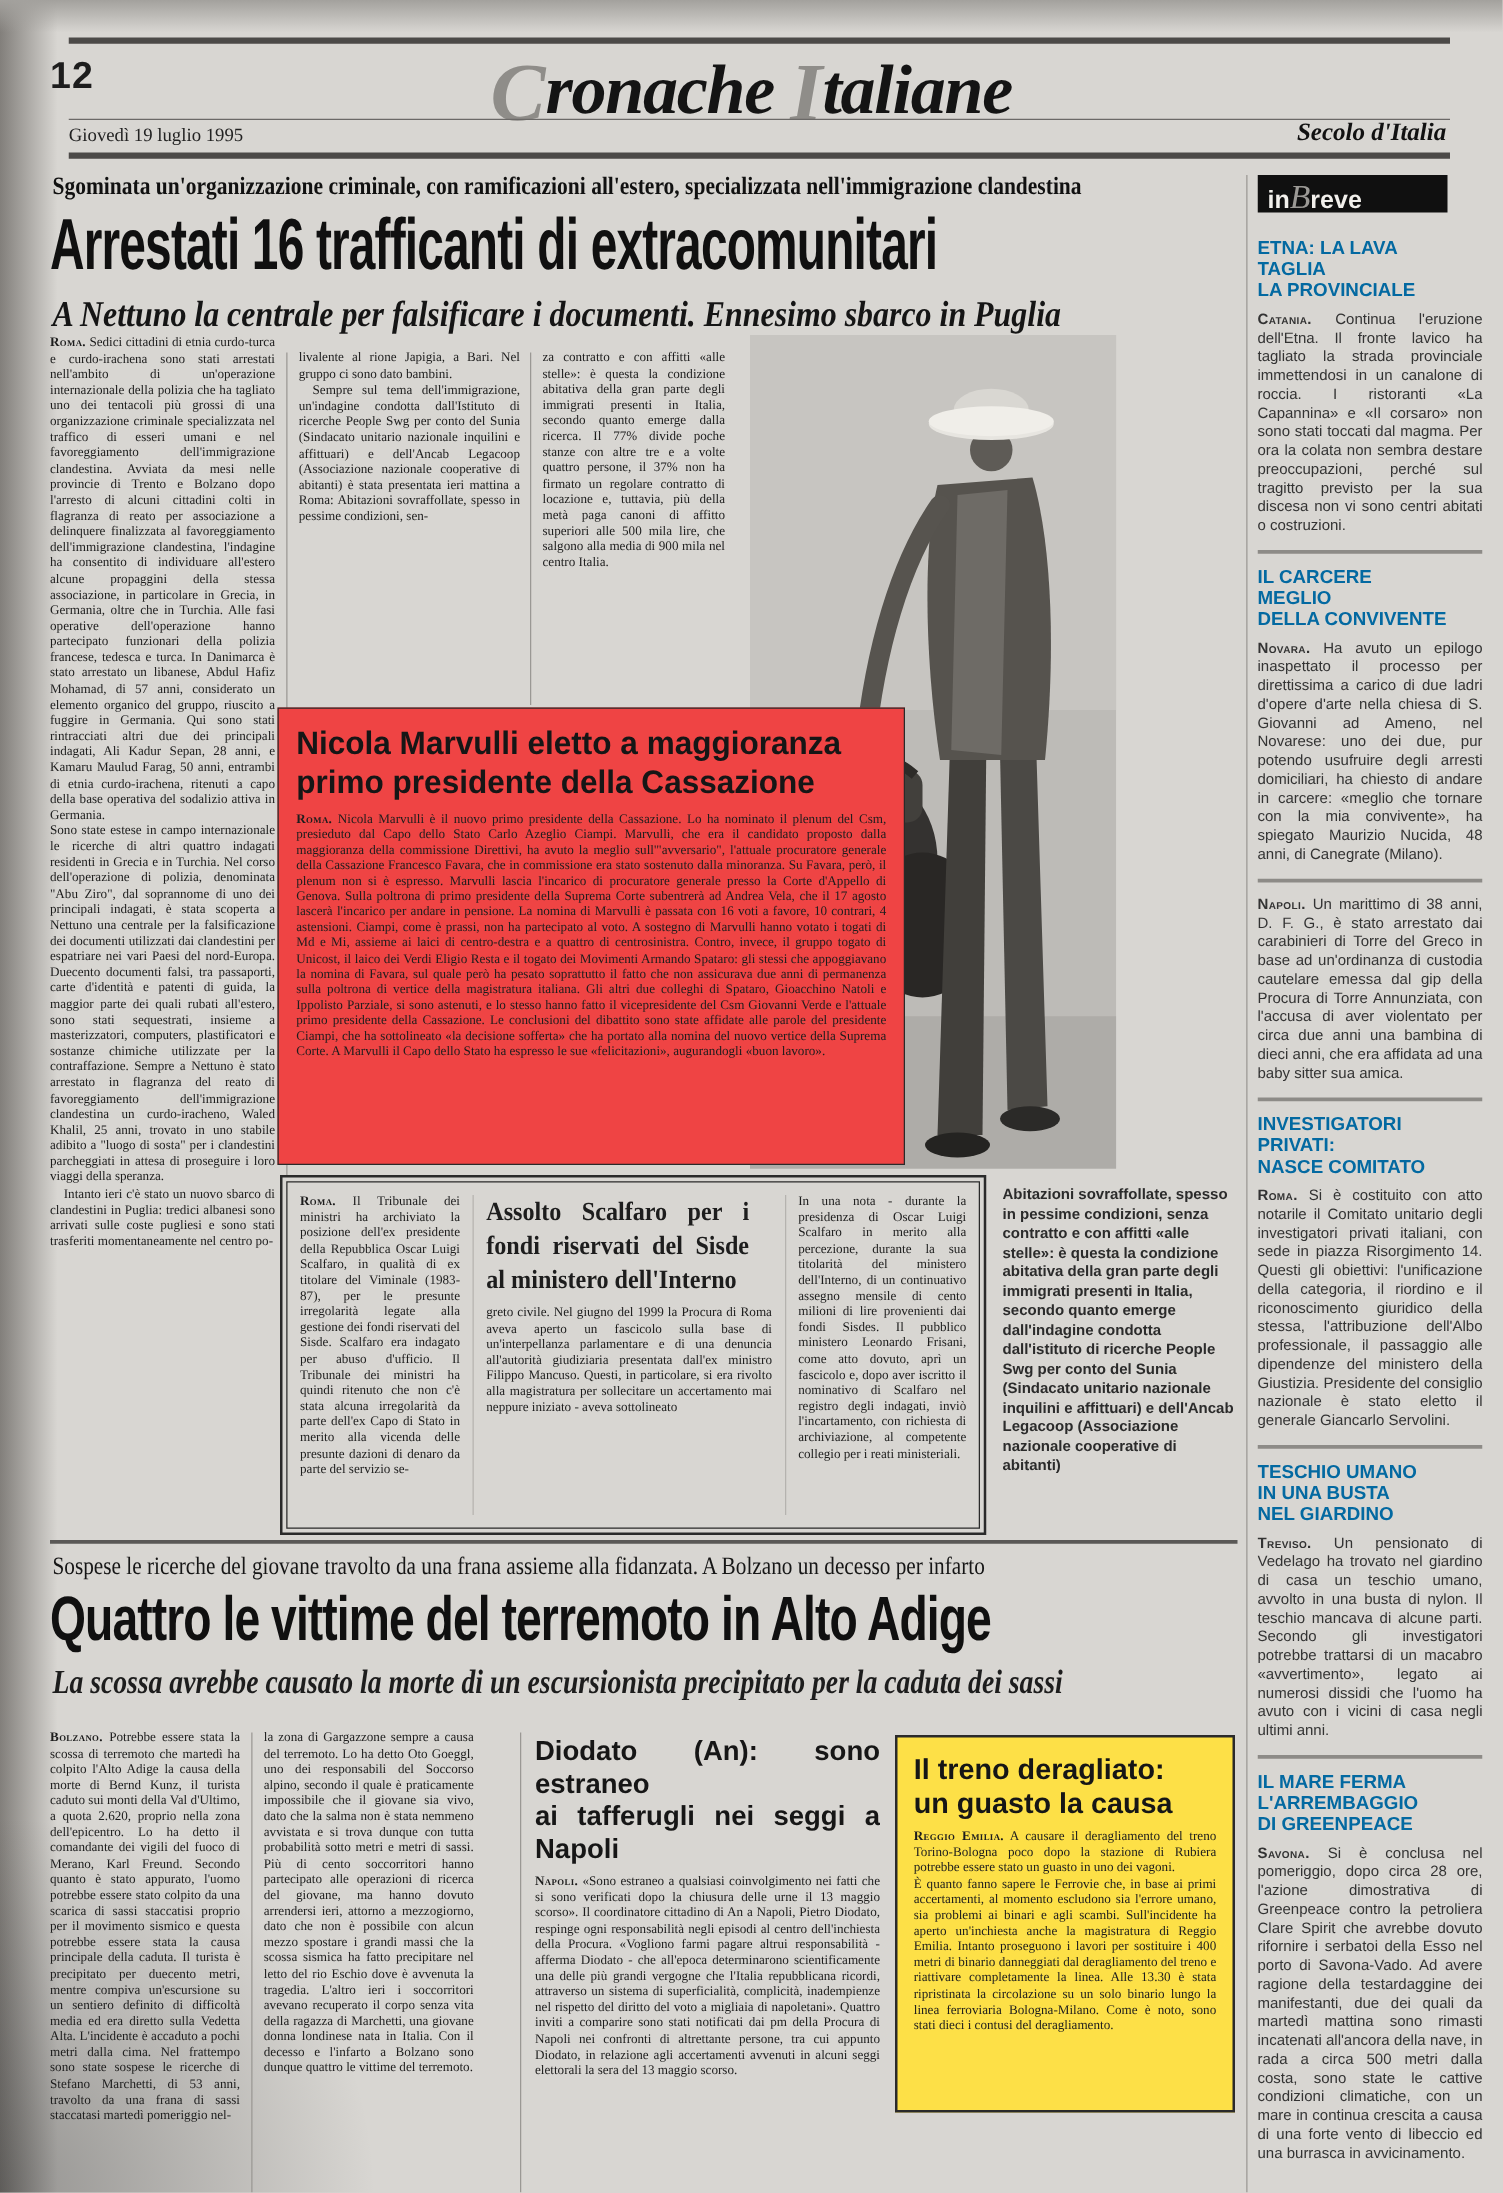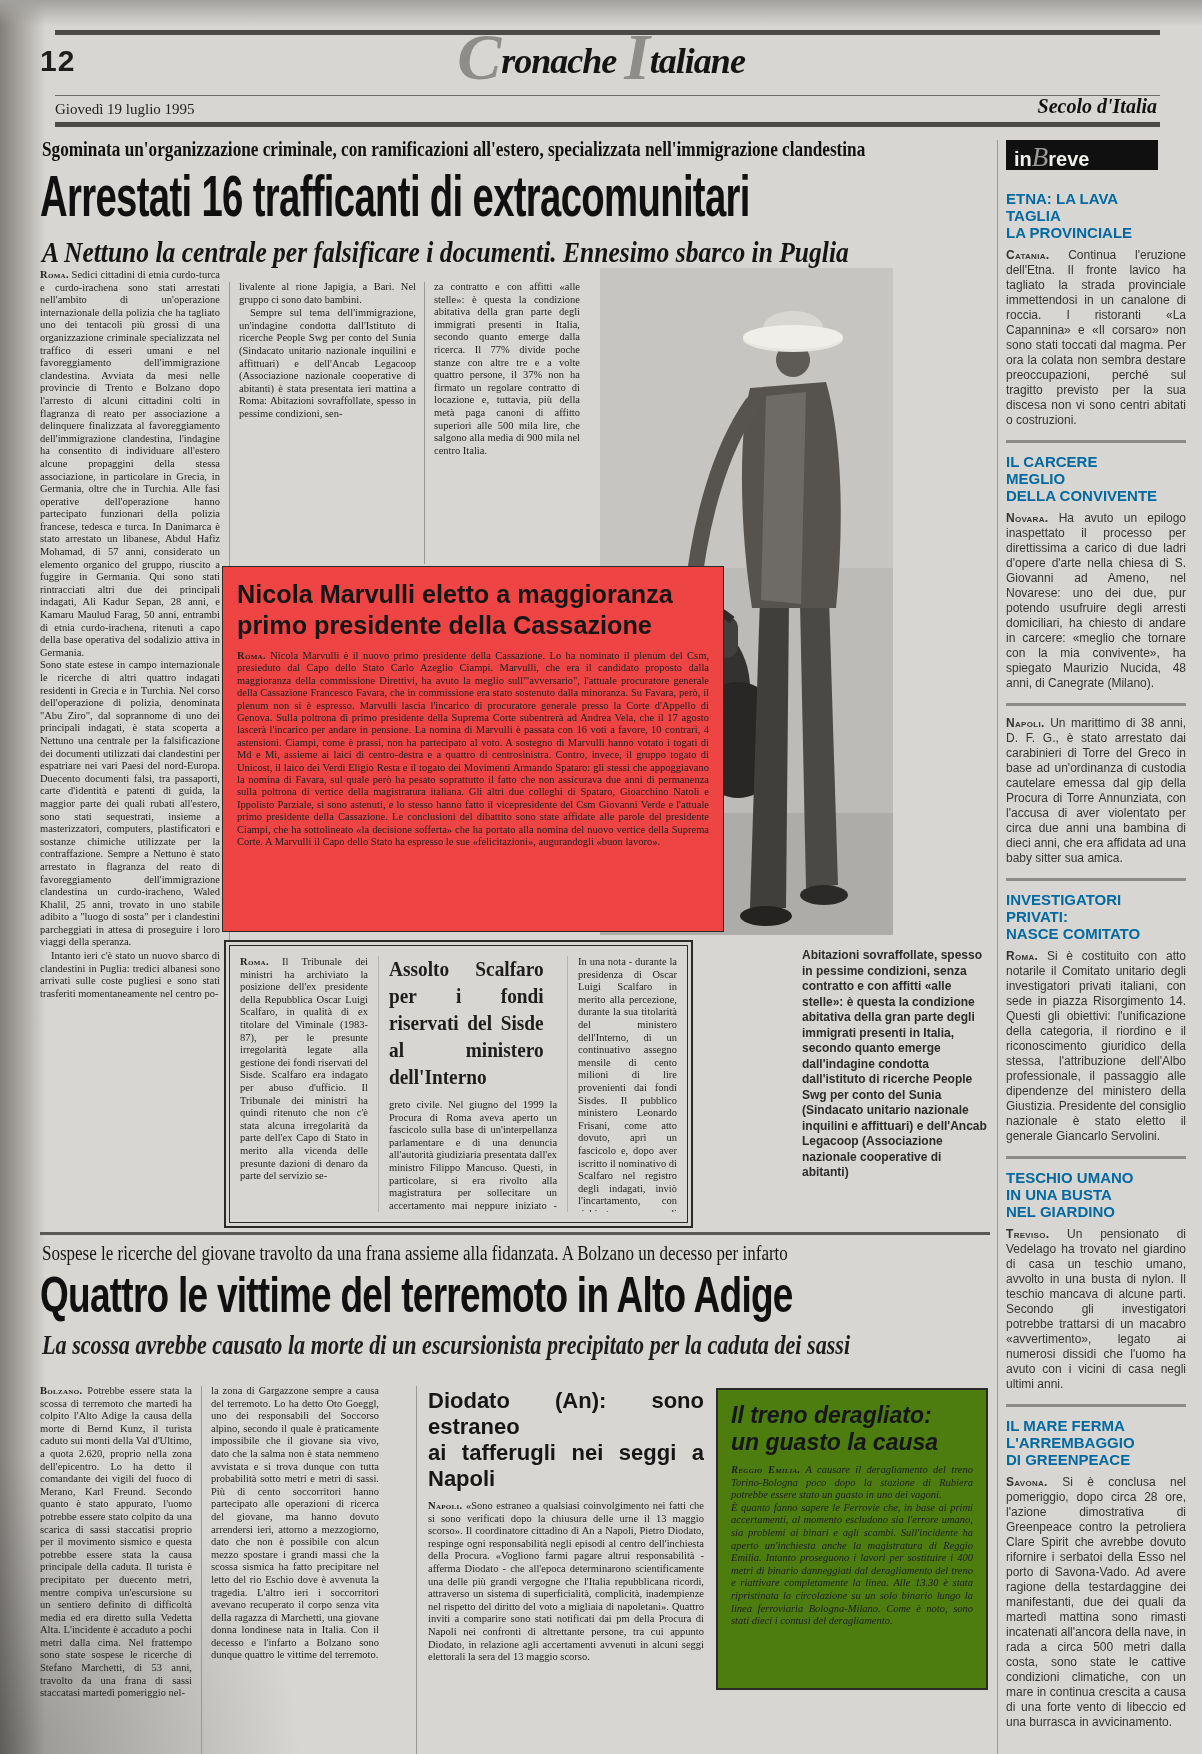--- a/index.html
+++ b/index.html
@@ -14,21 +14,21 @@
       #d8d6d2;
   }
   .abs { position:absolute; }
   .rule { background:#4c4a48; }
   .vrule { background:#9a9894; width:1px; }
 
   
   .page-number { font:bold 30px "Liberation Sans", sans-serif; letter-spacing:1px; }
   .masthead { width:100%; text-align:center; font-family:"Liberation Serif", serif; font-style:italic; font-weight:bold; }
   .masthead .initial { font-size:66px; color:#8f8d89; line-height:0; vertical-align:-6px; }
-  .masthead .word { font-size:36px; color:#141414; letter-spacing:-1px; }
+  .masthead .word { font-size:56px; color:#141414; letter-spacing:-1px; }
   .date-line { font:15px "Liberation Serif", serif; color:#222; }
   .paper-name { font:bold italic 20px "Liberation Serif", serif; color:#111; }
 
   
   .kicker { font:bold 20px "Liberation Serif", serif; white-space:nowrap; transform:scaleX(.86); transform-origin:left; color:#111; }
   .headline-xl { font:bold 58px "Liberation Sans", sans-serif; letter-spacing:-1px; white-space:nowrap; transform:scaleX(.66); transform-origin:left; color:#101010; }
   .subhead { font:bold italic 29px "Liberation Serif", serif; white-space:nowrap; transform:scaleX(.88); transform-origin:left; color:#151515; }
   .col { font-size:10.5px; line-height:12.6px; text-align:justify; overflow:hidden; }
   .col p + p, .bcol p + p { text-indent:11px; margin-top:1px; }
   .dl { font-weight:bold; font-variant:small-caps; letter-spacing:.3px; }
@@ -47,21 +47,21 @@
   .sc-c3 { flex:1; border-left:1px solid #b5b3af; padding-left:10px; }
   .pull-quote { font:bold 12px/15.5px "Liberation Sans", sans-serif; text-align:left; color:#2b2b2b; overflow:hidden; }
 
   
   .kicker2 { font:20px "Liberation Serif", serif; white-space:nowrap; transform:scaleX(.85); transform-origin:left; color:#161616; }
   .headline-l { font:bold 50px "Liberation Sans", sans-serif; letter-spacing:-1px; white-space:nowrap; transform:scaleX(.74); transform-origin:left; color:#101010; }
   .subhead2 { font:bold italic 27px "Liberation Serif", serif; white-space:nowrap; transform:scaleX(.82); transform-origin:left; }
   .bcol { font-size:10.5px; line-height:12.6px; text-align:justify; overflow:hidden; }
   .mini-head { font-family:"Liberation Sans", sans-serif; font-weight:bold; white-space:pre-line; color:#161616; }
   .diodato .mini-head { font-size:22px; line-height:26px; margin-bottom:8px; }
-  .treno-box { border:2px solid #2a2a2a; padding:12px 13px; overflow:hidden; background:#4d7c0f;font-style:italic; }
+  .treno-box { border:2px solid #2a2a2a; padding:12px 13px; overflow:hidden; background:#fde047; }
   .treno-box .mini-head { font-size:23px; line-height:27px; margin-bottom:8px; }
 
   
   .sidebar { overflow:hidden; }
   .inbreve { width:152px; height:30px; background:#101010; color:#f2f0ec; font-family:"Liberation Sans", sans-serif; font-weight:bold; font-size:20px; padding:2px 8px 0; margin-bottom:20px; }
   .inbreve .bigB { font-family:"Liberation Serif", serif; font-style:italic; font-weight:normal; font-size:27px; color:#9b9995; }
   .sb-item h3 { font:bold 15px/17px "Liberation Sans", sans-serif; white-space:pre-line; color:#0369a1; margin-bottom:7px; }
   .sb-item p { font:12px/15px "Liberation Sans", sans-serif; text-align:justify; color:#333; }
   .sb-item + .sb-item { border-top:3px solid #8d8b87; margin-top:12px; padding-top:10px; }
 
@@ -123,21 +123,21 @@
 
 <p>za contratto e con affitti «alle stelle»: è questa la condizione abitativa della gran parte degli immigrati presenti in Italia, secondo quanto emerge dalla ricerca. Il 77% divide poche stanze con altre tre e a volte quattro persone, il 37% non ha firmato un regolare contratto di locazione e, tuttavia, più della metà paga canoni di affitto superiori alle 500 mila lire, che salgono alla media di 900 mila nel centro Italia.</p>
   </div>
 
 <div class="abs box marvulli" style="left:222px; top:566px; width:502px; height:366px;">
   <h2>Nicola Marvulli eletto a maggioranza
 primo presidente della Cassazione</h2>
   <p><span class="dl">Roma.</span> <span>Nicola Marvulli è il nuovo primo presidente della Cassazione. Lo ha nominato il plenum del Csm, presieduto dal Capo dello Stato Carlo Azeglio Ciampi. Marvulli, che era il candidato proposto dalla maggioranza della commissione Direttivi, ha avuto la meglio sull'"avversario", l'attuale procuratore generale della Cassazione Francesco Favara, che in commissione era stato sostenuto dalla minoranza. Su Favara, però, il plenum non si è espresso. Marvulli lascia l'incarico di procuratore generale presso la Corte d'Appello di Genova. Sulla poltrona di primo presidente della Suprema Corte subentrerà ad Andrea Vela, che il 17 agosto lascerà l'incarico per andare in pensione. La nomina di Marvulli è passata con 16 voti a favore, 10 contrari, 4 astensioni. Ciampi, come è prassi, non ha partecipato al voto. A sostegno di Marvulli hanno votato i togati di Md e Mi, assieme ai laici di centro-destra e a quattro di centrosinistra. Contro, invece, il gruppo togato di Unicost, il laico dei Verdi Eligio Resta e il togato dei Movimenti Armando Spataro: gli stessi che appoggiavano la nomina di Favara, sul quale però ha pesato soprattutto il fatto che non assicurava due anni di permanenza sulla poltrona di vertice della magistratura italiana. Gli altri due colleghi di Spataro, Gioacchino Natoli e Ippolisto Parziale, si sono astenuti, e lo stesso hanno fatto il vicepresidente del Csm Giovanni Verde e l'attuale primo presidente della Cassazione. Le conclusioni del dibattito sono state affidate alle parole del presidente Ciampi, che ha sottolineato «la decisione sofferta» che ha portato alla nomina del nuovo vertice della Suprema Corte. A Marvulli il Capo dello Stato ha espresso le sue «felicitazioni», augurandogli «buon lavoro».</span></p>
 </div>
 
-<div class="abs sc-outer" style="left:224px; top:940px; width:469px; height:288px;">
+<div class="abs sc-outer" style="left:224px; top:940px; width:565px; height:288px;">
   <div class="sc-inner">
     <div class="sc-col sc-c1">
       <p><span class="dl">Roma.</span> <span>Il Tribunale dei ministri ha archiviato la posizione dell'ex presidente della Repubblica Oscar Luigi Scalfaro, in qualità di ex titolare del Viminale (1983-87), per le presunte irregolarità legate alla gestione dei fondi riservati del Sisde. Scalfaro era indagato per abuso d'ufficio. Il Tribunale dei ministri ha quindi ritenuto che non c'è stata alcuna irregolarità da parte dell'ex Capo di Stato in merito alla vicenda delle presunte dazioni di denaro da parte del servizio se-</span></p>
     </div>
     <div class="sc-col sc-mid">
       <h2>Assolto Scalfaro per i fondi
 riservati del Sisde
 al ministero dell'Interno</h2>
       <p>greto civile. Nel giugno del 1999 la Procura di Roma aveva aperto un fascicolo sulla base di un'interpellanza parlamentare e di una denuncia all'autorità giudiziaria presentata dall'ex ministro Filippo Mancuso. Questi, in particolare, si era rivolto alla magistratura per sollecitare un accertamento mai neppure iniziato - aveva sottolineato</p>
     </div>

